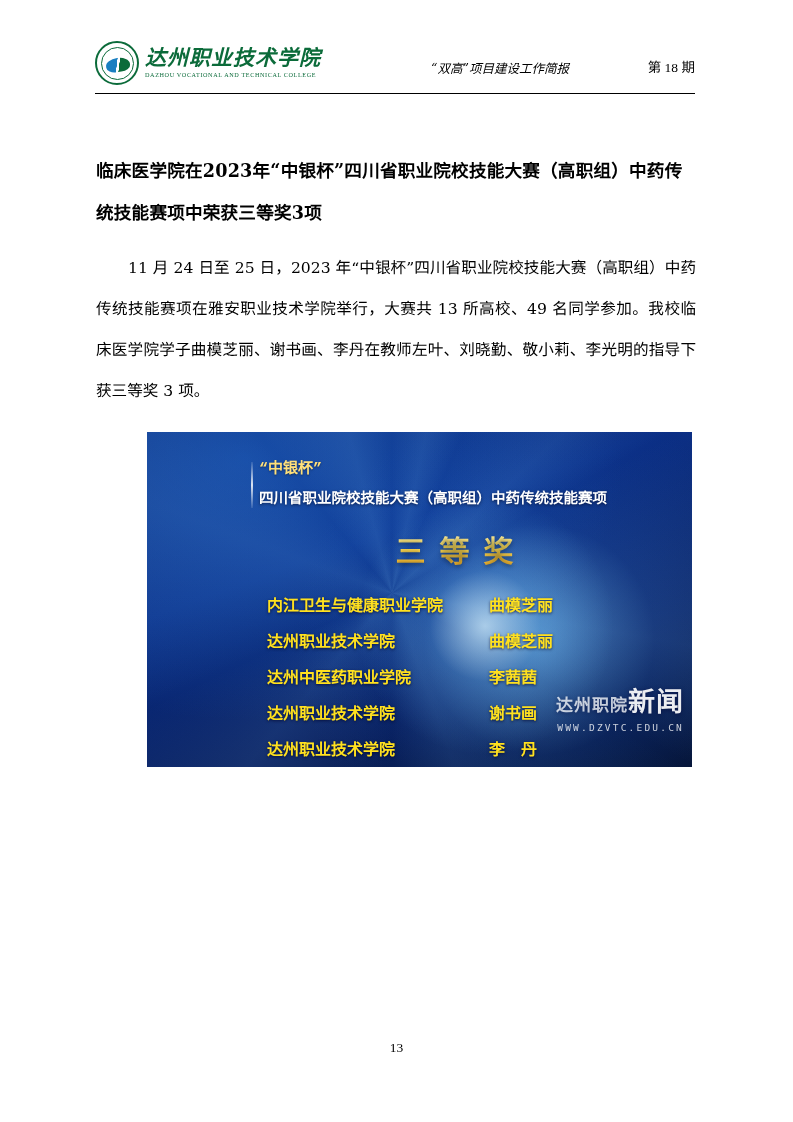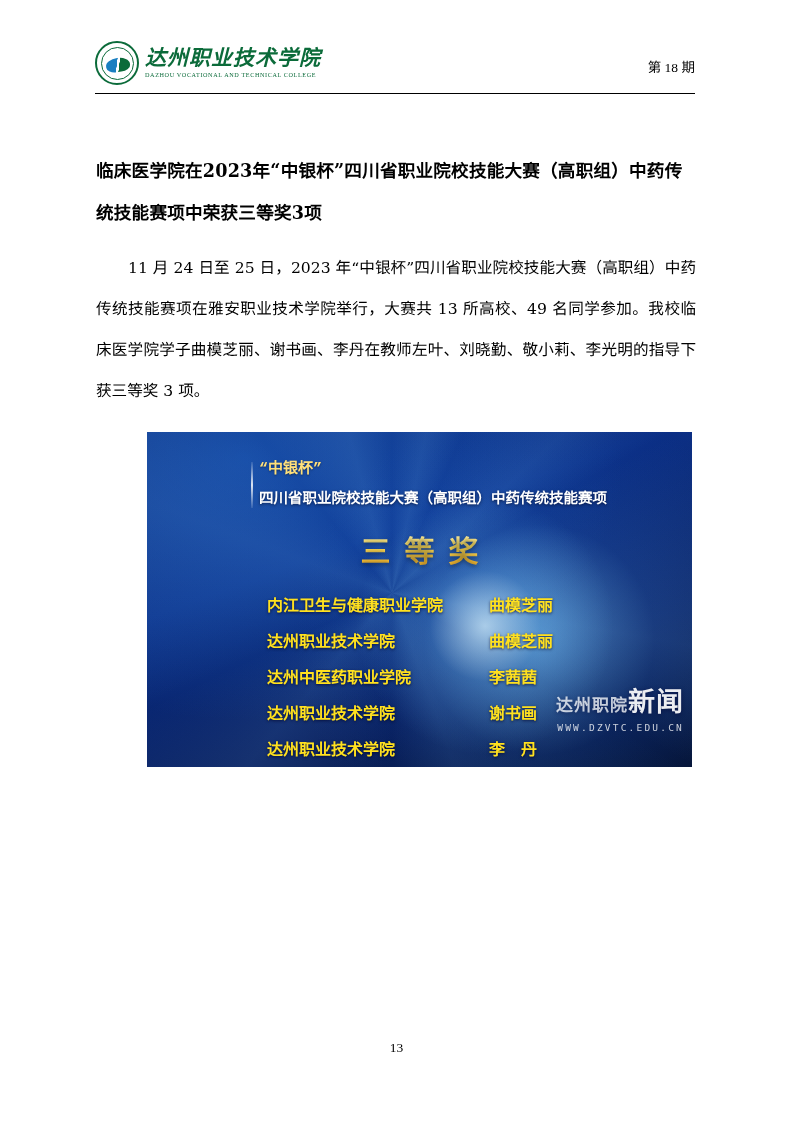--- a/index.html
+++ b/index.html
@@ -267,20 +267,21 @@
     font-family: "DejaVu Sans", sans-serif;
     font-weight: 700;
     font-size: 30px;
     letter-spacing: 14px;
     text-indent: 14px;
     background: linear-gradient(180deg, #fffbd0 0%, #ffe05c 45%, #f2a81e 100%);
     -webkit-background-clip: text;
     background-clip: text;
     color: transparent;
     text-shadow: 0 2px 4px rgba(0,0,0,0.35);
+    padding-left: 35px;
   }
 
   .fig-list {
     position: absolute;
     left: 120px;
     top: 148px;
     width: 420px;
   }
   .fig-row {
     display: flex;
@@ -344,20 +345,21 @@
   <div class="header">
 
     <div class="logo-block">
       <div class="logo-seal"></div>
       <div class="logo-words">
         <div class="logo-cn">达州职业技术学院</div>
         <div class="logo-en">DAZHOU VOCATIONAL AND TECHNICAL COLLEGE</div>
       </div>
     </div>
 
+    <div class="header-title">“双高”项目建设工作简报</div>
     <div class="header-issue">第 18 期</div>
   </div>
   <div class="header-rule"></div>
 
   <h1 class="article-title">临床医学院在2023年“中银杯”四川省职业院校技能大赛（高职组）中药传统技能赛项中荣获三等奖3项</h1>
 
   <p class="article-body">11 月 24 日至 25 日，2023 年“中银杯”四川省职业院校技能大赛（高职组）中药传统技能赛项在雅安职业技术学院举行，大赛共 13 所高校、49 名同学参加。我校临床医学院学子曲模芝丽、谢书画、李丹在教师左叶、刘晓勤、敬小莉、李光明的指导下获三等奖 3 项。</p>
 
   <div class="figure">
     <div class="fig-bg"></div>

